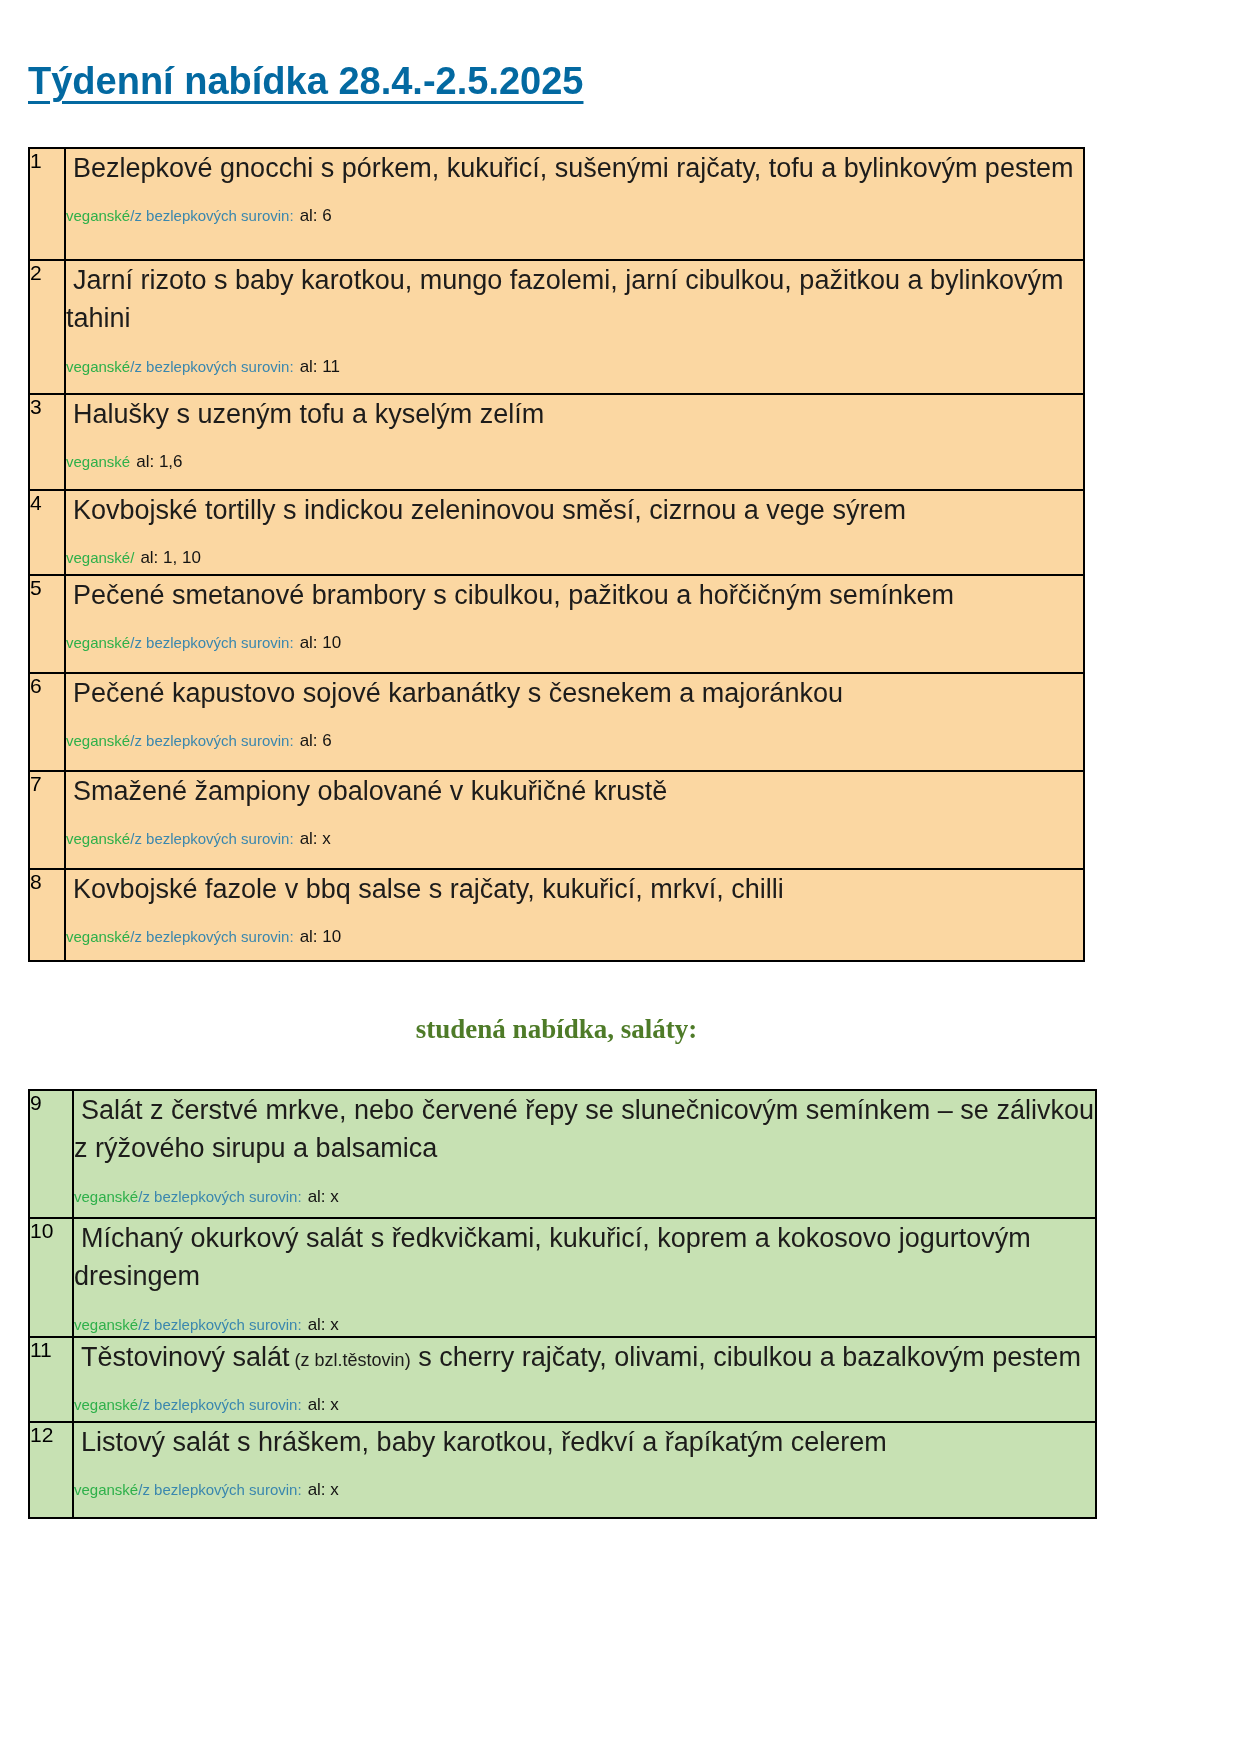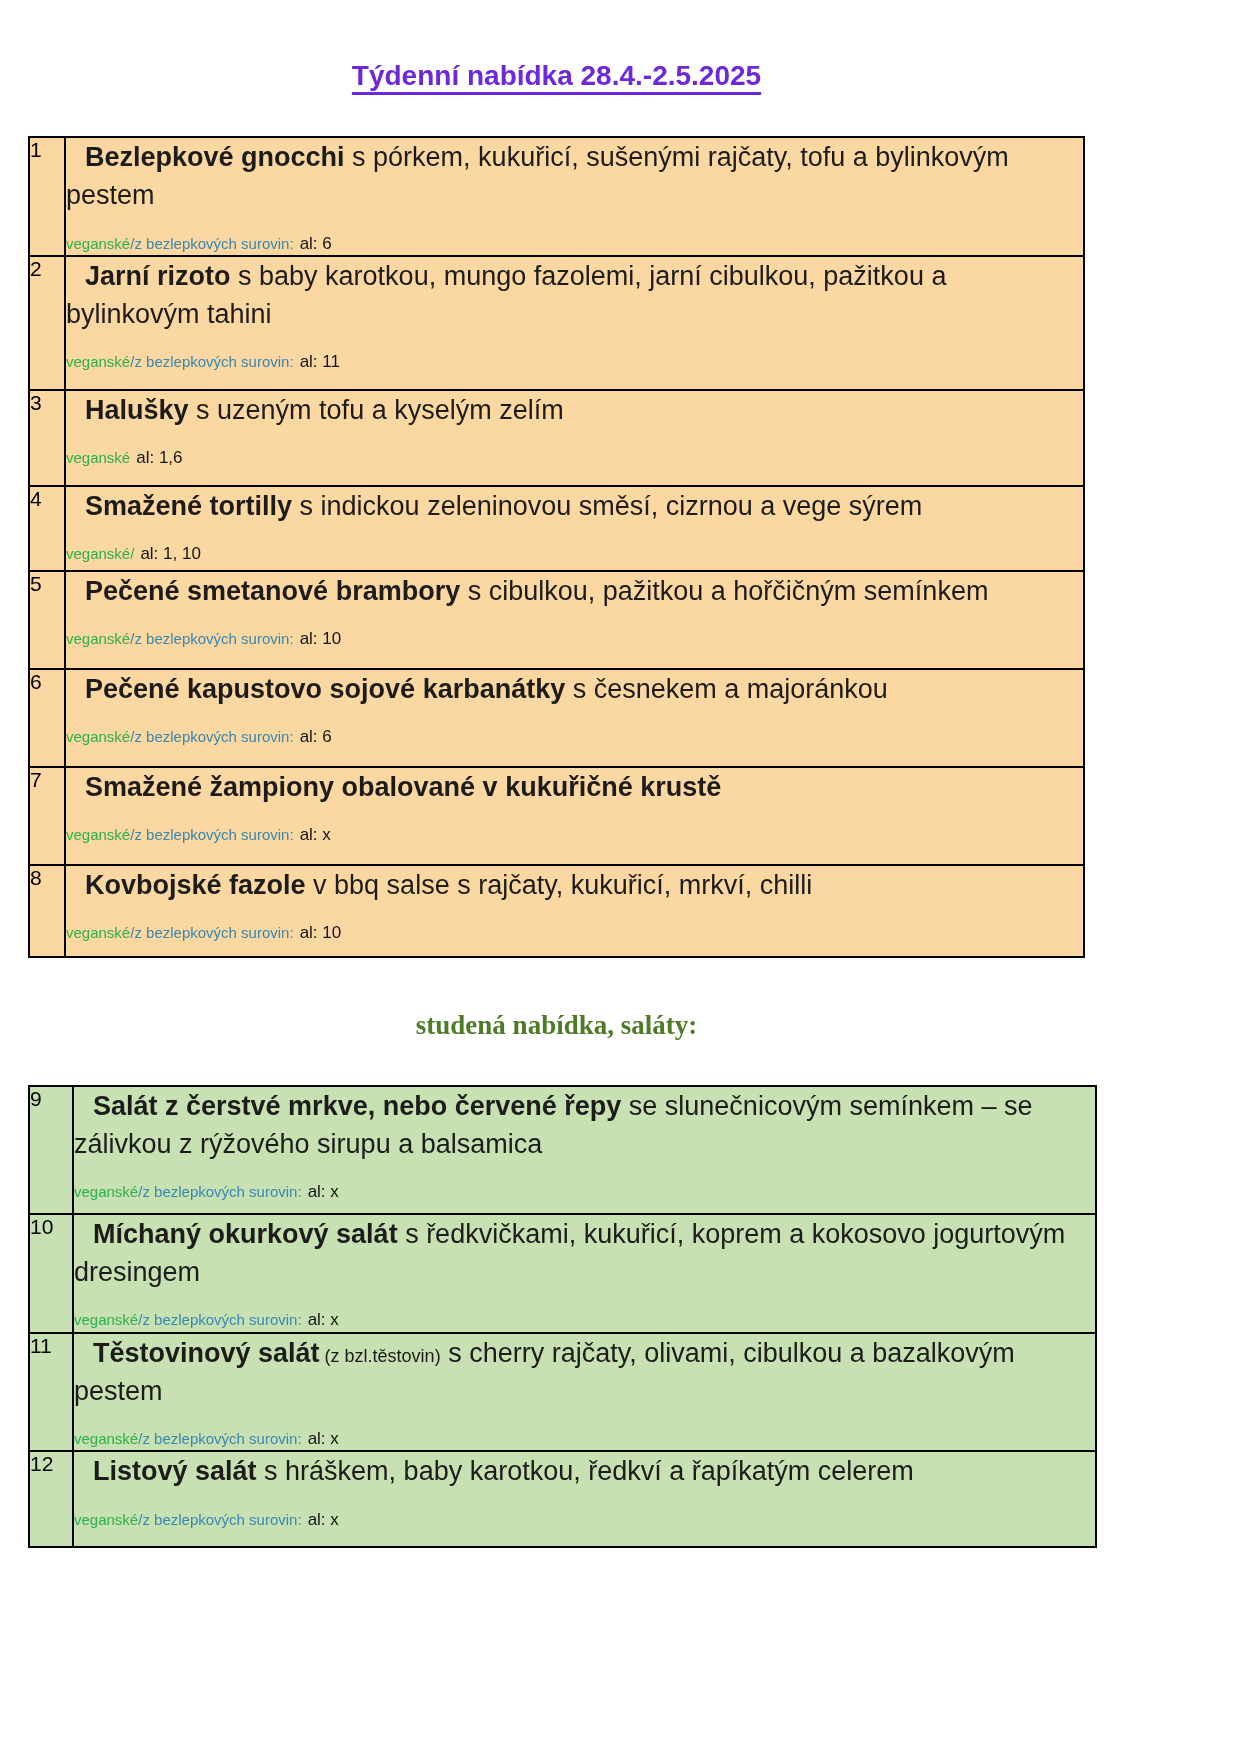--- a/index.html
+++ b/index.html
@@ -3,23 +3,23 @@
 <meta charset="utf-8">
 <style>
   html,body{margin:0;padding:0;background:#ffffff;}
   body{
     width:1240px;min-height:1754px;
     font-family:"Liberation Sans", sans-serif;
     color:#1d1c1b;
   }
   .page{padding:60px 0 0 28px;width:1100px;}
   .title{
-    width:1057px;text-align:center;
-    font-size:28px;font-weight:700;
-    color:#6d28d9;
+    width:1057px;
+    font-size:38px;font-weight:700;
+    color:#0369a1;
     text-decoration:underline;
     text-decoration-thickness:3px;
     text-underline-offset:7px;
     margin:0 0 44px 0;
   }
   table.menu{
     border-collapse:collapse;
     table-layout:fixed;
   }
   table.menu td{
@@ -33,21 +33,21 @@
     font-size:21px;color:#000;
     padding:5px 0 0 6px;
   }
   .hot td.num{width:34px;}
   .cold td.num{width:42px;}
   td.content{padding:6px 10px 4px 12px;}
   .dish{
     font-size:27px;line-height:1.42;
     text-indent:7px;color:#1d1c1b;
   }
-  .dish-title{font-weight:700;margin-left:12px;}
+  .dish-title{font-weight:400;}
   .dish-note{font-size:18px;}
   .tags{margin-top:18px;font-size:15px;line-height:1.3;}
   .tag-green{color:#2eb04a;}
   .tag-blue{color:#3a87ae;}
   .tag-al{color:#141413;font-size:17px;margin-left:6px;}
   
   .hot  tr:nth-child(1){height:112px;}
   .hot  tr:nth-child(2){height:134px;}
   .hot  tr:nth-child(3){height:96px;}
   .hot  tr:nth-child(4){height:85px;}
@@ -97,21 +97,21 @@
     <td class="num">3</td>
     <td class="content">
       <div class="dish"><span class="dish-title">Halušky</span><span class="dish-note"></span><span class="dish-desc"> s uzeným tofu a kyselým zelím</span></div>
       <div class="tags"><span class="tag-green">veganské</span><span class="tag-blue"></span><span class="tag-al">al: 1,6</span></div>
     </td>
   </tr>
 
   <tr class="menu-row">
     <td class="num">4</td>
     <td class="content">
-      <div class="dish"><span class="dish-title">Smažené tortilly</span><span class="dish-note"></span><span class="dish-desc"> s indickou zeleninovou směsí, cizrnou a vege sýrem</span></div>
+      <div class="dish"><span class="dish-title">Kovbojské tortilly</span><span class="dish-note"></span><span class="dish-desc"> s indickou zeleninovou směsí, cizrnou a vege sýrem</span></div>
       <div class="tags"><span class="tag-green">veganské/</span><span class="tag-blue"></span><span class="tag-al">al: 1, 10</span></div>
     </td>
   </tr>
 
   <tr class="menu-row">
     <td class="num">5</td>
     <td class="content">
       <div class="dish"><span class="dish-title">Pečené smetanové brambory</span><span class="dish-note"></span><span class="dish-desc"> s cibulkou, pažitkou a hořčičným semínkem</span></div>
       <div class="tags"><span class="tag-green">veganské</span><span class="tag-blue">/z bezlepkových surovin:</span><span class="tag-al">al: 10</span></div>
     </td>

